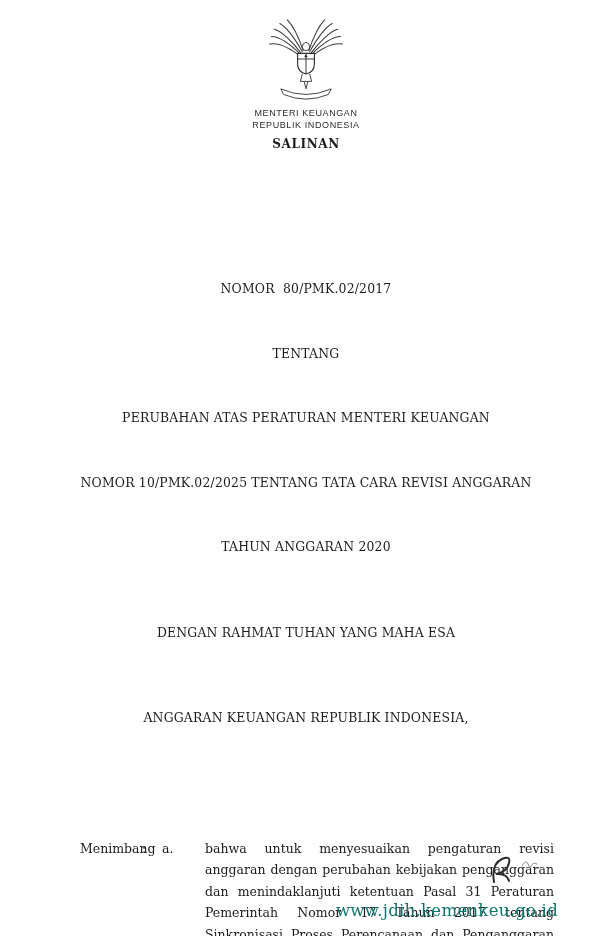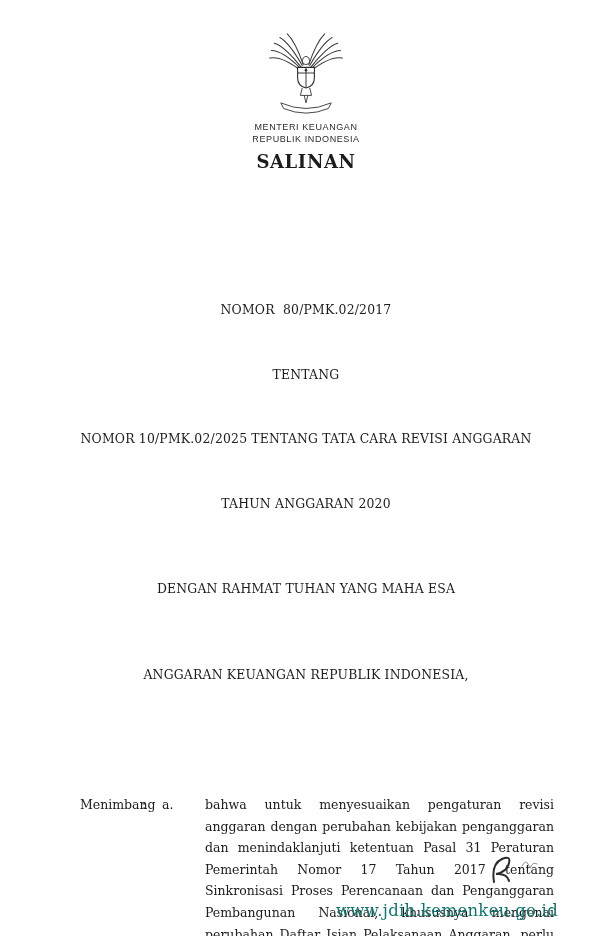--- a/index.html
+++ b/index.html
@@ -7,32 +7,32 @@
     position: relative;
     width: 612px;
     height: 936px;
     margin: 0 auto;
     background: #ffffff;
     font-family: "DejaVu Serif", serif;
     color: #1c1c1c;
     overflow: hidden;
   }
   
-  .header { padding-top: 14px; text-align: center; margin-top: 14px; }
+  .header { padding-top: 14px; text-align: center; }
   .emblem-wrap { display: inline-block; }
   .ministry-line {
     font-family: "Liberation Sans", sans-serif;
     font-size: 9px;
     letter-spacing: 0.6px;
     line-height: 11.5px;
     color: #2b2b2b;
   }
   .salinan {
     margin-top: 6px;
-    font-size: 18px;
+    font-size: 12px;
     font-weight: bold;
     letter-spacing: 0.6px;
   }
   
   .title-block {
     margin-top: 84px;
     text-align: center;
     font-size: 12.4px;
     line-height: 21.5px;
     letter-spacing: 0.2px;
@@ -97,20 +97,21 @@
       </svg>
     </div>
     <div class="ministry-line">MENTERI KEUANGAN</div>
     <div class="ministry-line">REPUBLIK INDONESIA</div>
     <div class="salinan">SALINAN</div>
   </div>
 
   <div class="title-block">
     <div>NOMOR  80/PMK.02/2017</div>
     <div>TENTANG</div>
+    <div>PERUBAHAN ATAS PERATURAN MENTERI KEUANGAN</div>
     <div>NOMOR 10/PMK.02/2025 TENTANG TATA CARA REVISI ANGGARAN</div>
     <div>TAHUN ANGGARAN 2020</div>
     <div class="invocation">DENGAN RAHMAT TUHAN YANG MAHA ESA</div>
     <div class="issuer">ANGGARAN KEUANGAN REPUBLIK INDONESIA,</div>
   </div>
 
   <div class="body-block">
 
     <div class="clause">
       <div class="col-label">Menimbang</div>

